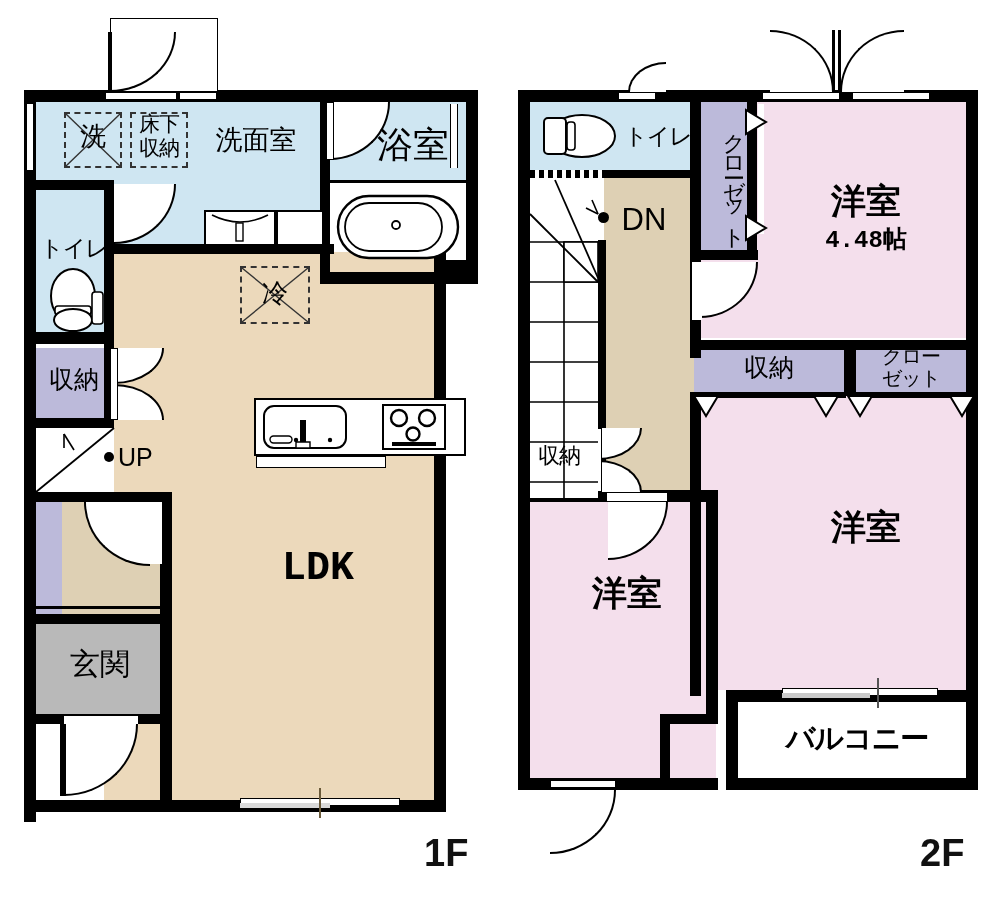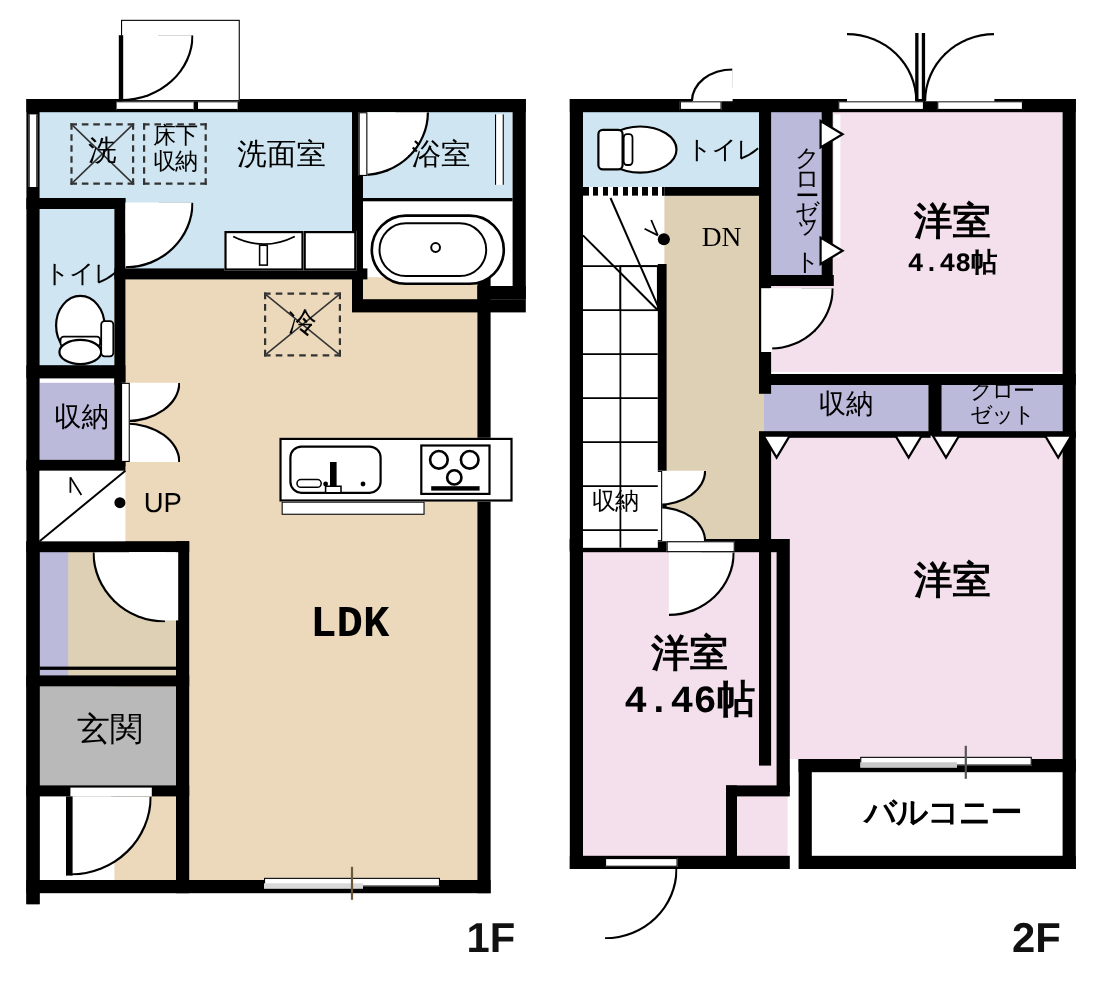--- a/index.html
+++ b/index.html
@@ -178,27 +178,27 @@
     </svg>
     <div class="abs" style="left:104px;top:452px;width:10px;height:10px;border-radius:50%;background:#000;"></div>
 
     <div class="abs" style="left:36px;top:606px;width:126px;height:3px;background:#000;"></div>
     <div class="abs" style="left:84px;top:502px;width:66px;height:64px;border:2px solid #000;border-top:none;border-right:none;border-radius:0 0 0 100%;background:#fff;"></div>
 
     <div class="lbl" style="left:64px;top:123px;width:58px;font-size:26px;">洗</div>
     <div class="lbl" style="left:129px;top:113px;width:60px;font-size:21px;letter-spacing:-1px;">床下</div>
     <div class="lbl" style="left:129px;top:137px;width:60px;font-size:21px;letter-spacing:-1px;">収納</div>
     <div class="lbl" style="left:196px;top:126px;width:120px;font-size:27px;">洗面室</div>
-    <div class="lbl" style="left:356px;top:126px;width:90px;font-size:27px;">浴室</div>
+    <div class="lbl" style="left:368px;top:126px;width:90px;font-size:36px;">浴室</div>
     <div class="lbl" style="left:38px;top:236px;width:72px;font-size:23px;letter-spacing:-1px;">トイレ</div>
     <div class="lbl" style="left:38px;top:366px;width:72px;font-size:25px;">収納</div>
     <div class="lbl" style="left:50px;top:648px;width:100px;font-size:30px;">玄関</div>
     <div class="lbl b" style="left:218px;top:548px;width:200px;font-size:40px;">LDK</div>
     <div class="lbl" style="left:240px;top:280px;width:70px;font-size:26px;">冷</div>
-    <div class="lbl" style="left:118px;top:444px;width:60px;font-size:25px;text-align:center;">UP</div>
+    <div class="lbl" style="left:118px;top:444px;width:60px;font-size:25px;text-align:left;">UP</div>
 
     <div class="floorlabel" style="left:424px;top:832px;">1F</div>
   </div>
 
   <div class="abs" style="left:500px;top:0;width:500px;height:900px;">
 
     <div class="abs f-wet" style="left:30px;top:100px;width:170px;height:74px;"></div>
 
     <div class="abs f-hall" style="left:104px;top:178px;width:90px;height:320px;"></div>
 
@@ -311,29 +311,28 @@
     </svg>
     <div class="abs" style="left:98px;top:212px;width:11px;height:11px;border-radius:50%;background:#000;"></div>
 
     <svg class="abs" style="left:36px;top:110px;" width="82" height="52">
       <ellipse cx="46" cy="26" rx="33" ry="21" fill="#fff" stroke="#000" stroke-width="2"></ellipse>
       <rect x="8" y="8" width="22" height="36" rx="4" fill="#fff" stroke="#000" stroke-width="2"></rect>
       <rect x="31" y="12" width="8" height="28" rx="3" fill="#fff" stroke="#000" stroke-width="1.6"></rect>
     </svg>
 
     <div class="lbl" style="left:118px;top:124px;width:80px;font-size:23px;letter-spacing:-1px;">トイレ</div>
-    <div class="lbl" style="left:114px;top:204px;width:60px;font-size:25px;text-align:right;font-family:Liberation Serif, serif;">DN</div>
+    <div class="lbl" style="left:114px;top:204px;width:60px;font-size:31px;text-align:center;">DN</div>
     <div class="lbl vert" style="left:204px;top:108px;width:42px;height:140px;font-size:22px;letter-spacing:-1px;">クローゼット</div>
     <div class="lbl b" style="left:276px;top:186px;width:180px;font-size:35px;">洋室</div>
     <div class="lbl b" style="left:276px;top:228px;width:180px;font-size:24px;">4.48帖</div>
     <div class="lbl" style="left:194px;top:354px;width:150px;font-size:25px;">収納</div>
     <div class="lbl" style="left:358px;top:346px;width:106px;font-size:20px;letter-spacing:-1px;">クロー</div>
     <div class="lbl" style="left:358px;top:368px;width:106px;font-size:20px;letter-spacing:-1px;">ゼット</div>
     <div class="lbl b" style="left:276px;top:512px;width:180px;font-size:35px;">洋室</div>
     <div class="lbl" style="left:28px;top:444px;width:62px;font-size:22px;letter-spacing:-1px;">収納</div>
     <div class="lbl b" style="left:42px;top:578px;width:170px;font-size:35px;">洋室</div>
-    <div class="lbl b" style="left:42px;top:620px;width:170px;font-size:35px;">4.46帖</div>
     <div class="lbl b" style="left:246px;top:726px;width:222px;font-size:29px;letter-spacing:-1px;">バルコニー</div>
 
     <div class="floorlabel" style="left:420px;top:832px;">2F</div>
   </div>
 
 </div>
 
 </body></html>

